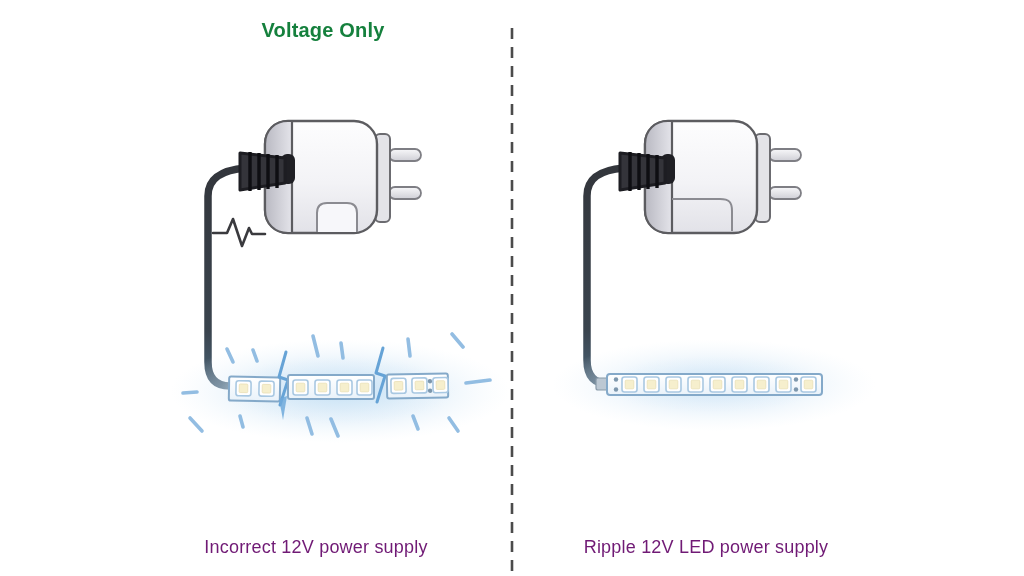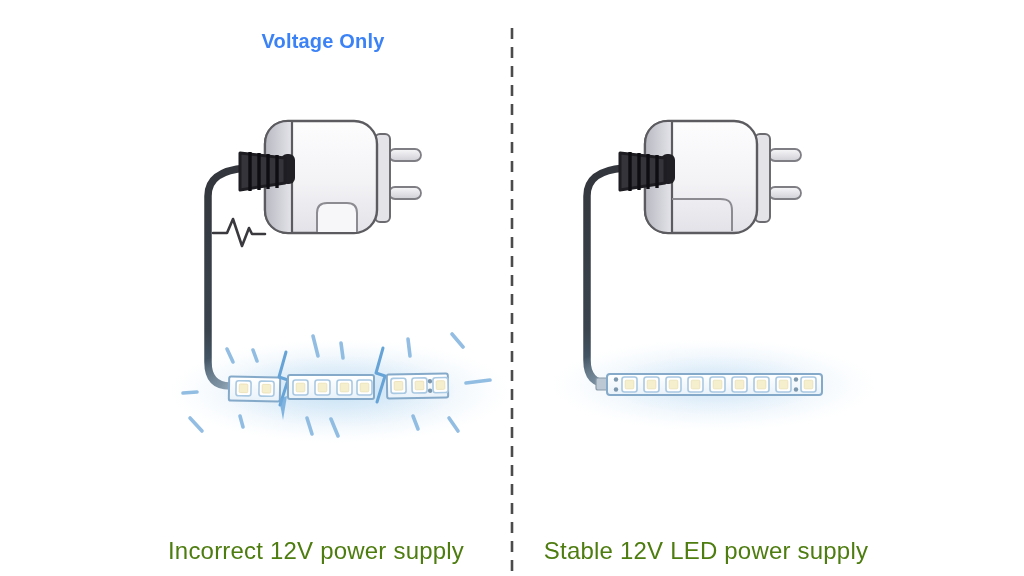--- a/index.html
+++ b/index.html
@@ -7,28 +7,28 @@
     width:1024px;height:576px;overflow:hidden;
     background:#ffffff;
     font-family:"Liberation Sans", sans-serif;
     position:relative;
   }
   .canvas{position:absolute;inset:0;width:1024px;height:576px;background:#ffffff;}
   .panel-svg{position:absolute;top:0;width:512px;height:576px;}
   .panel-svg.left{left:0;}
   .panel-svg.right{left:512px;}
   .panel-title{
-    position:absolute;top:30px;transform:translateX(-50%);
-    font-size:20px;font-weight:bold;color:#3b82f6;white-space:nowrap;letter-spacing:.2px;
+    position:absolute;top:19px;transform:translateX(-50%);
+    font-size:20px;font-weight:bold;color:#15803d;white-space:nowrap;letter-spacing:.2px;
   }
   .panel-title.left{left:323px;}
   .panel-title.right{left:704px;}
   .panel-caption{
     position:absolute;top:537px;transform:translateX(-50%);
-    font-size:24px;font-weight:400;color:#4d7c0f;white-space:nowrap;letter-spacing:.2px;
+    font-size:18px;font-weight:400;color:#701a75;white-space:nowrap;letter-spacing:.2px;
   }
   .panel-caption.left{left:316px;}
   .panel-caption.right{left:706px;}
   .divider-svg{position:absolute;left:508px;top:0;width:8px;height:576px;}
 </style>
 </head>
 <body>
 
 <div class="canvas">
 
@@ -217,15 +217,15 @@
       <use href="#led-r" x="801" y="377"></use>
     </g>
   </svg>
 
   <svg class="divider-svg" viewBox="0 0 8 576">
     <line x1="4" y1="28" x2="4" y2="576" stroke="#4b4b4b" stroke-width="2.6" stroke-dasharray="11 8"></line>
   </svg>
 
   <div class="panel-title left">Voltage Only</div>
   <div class="panel-caption left">Incorrect 12V power supply</div>
-  <div class="panel-caption right">Stable 12V LED power supply</div>
+  <div class="panel-caption right">Ripple 12V LED power supply</div>
 
 </div>
 
 </body></html>

